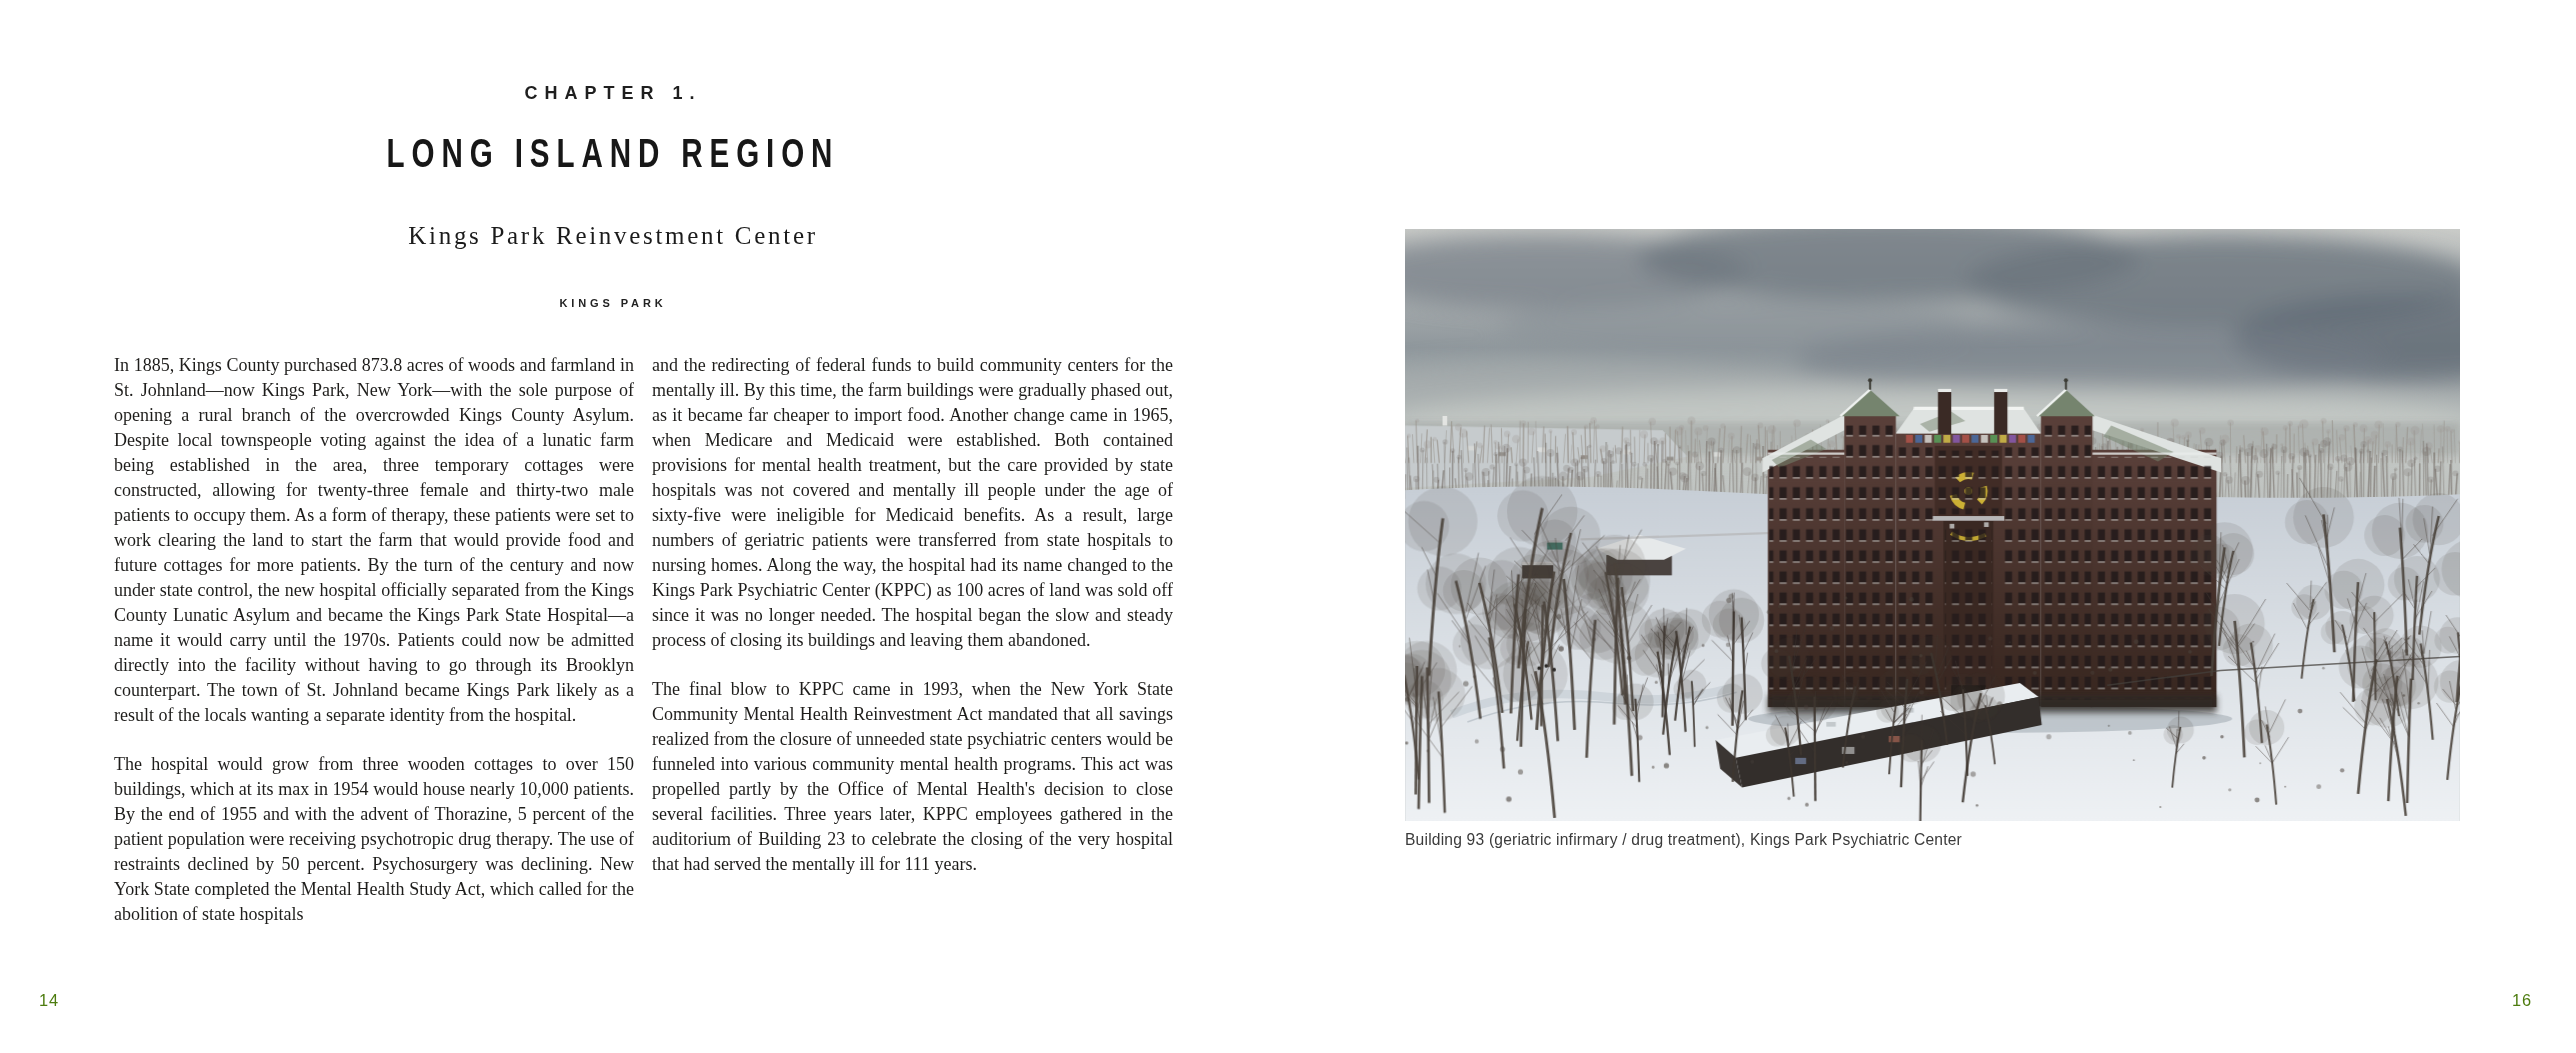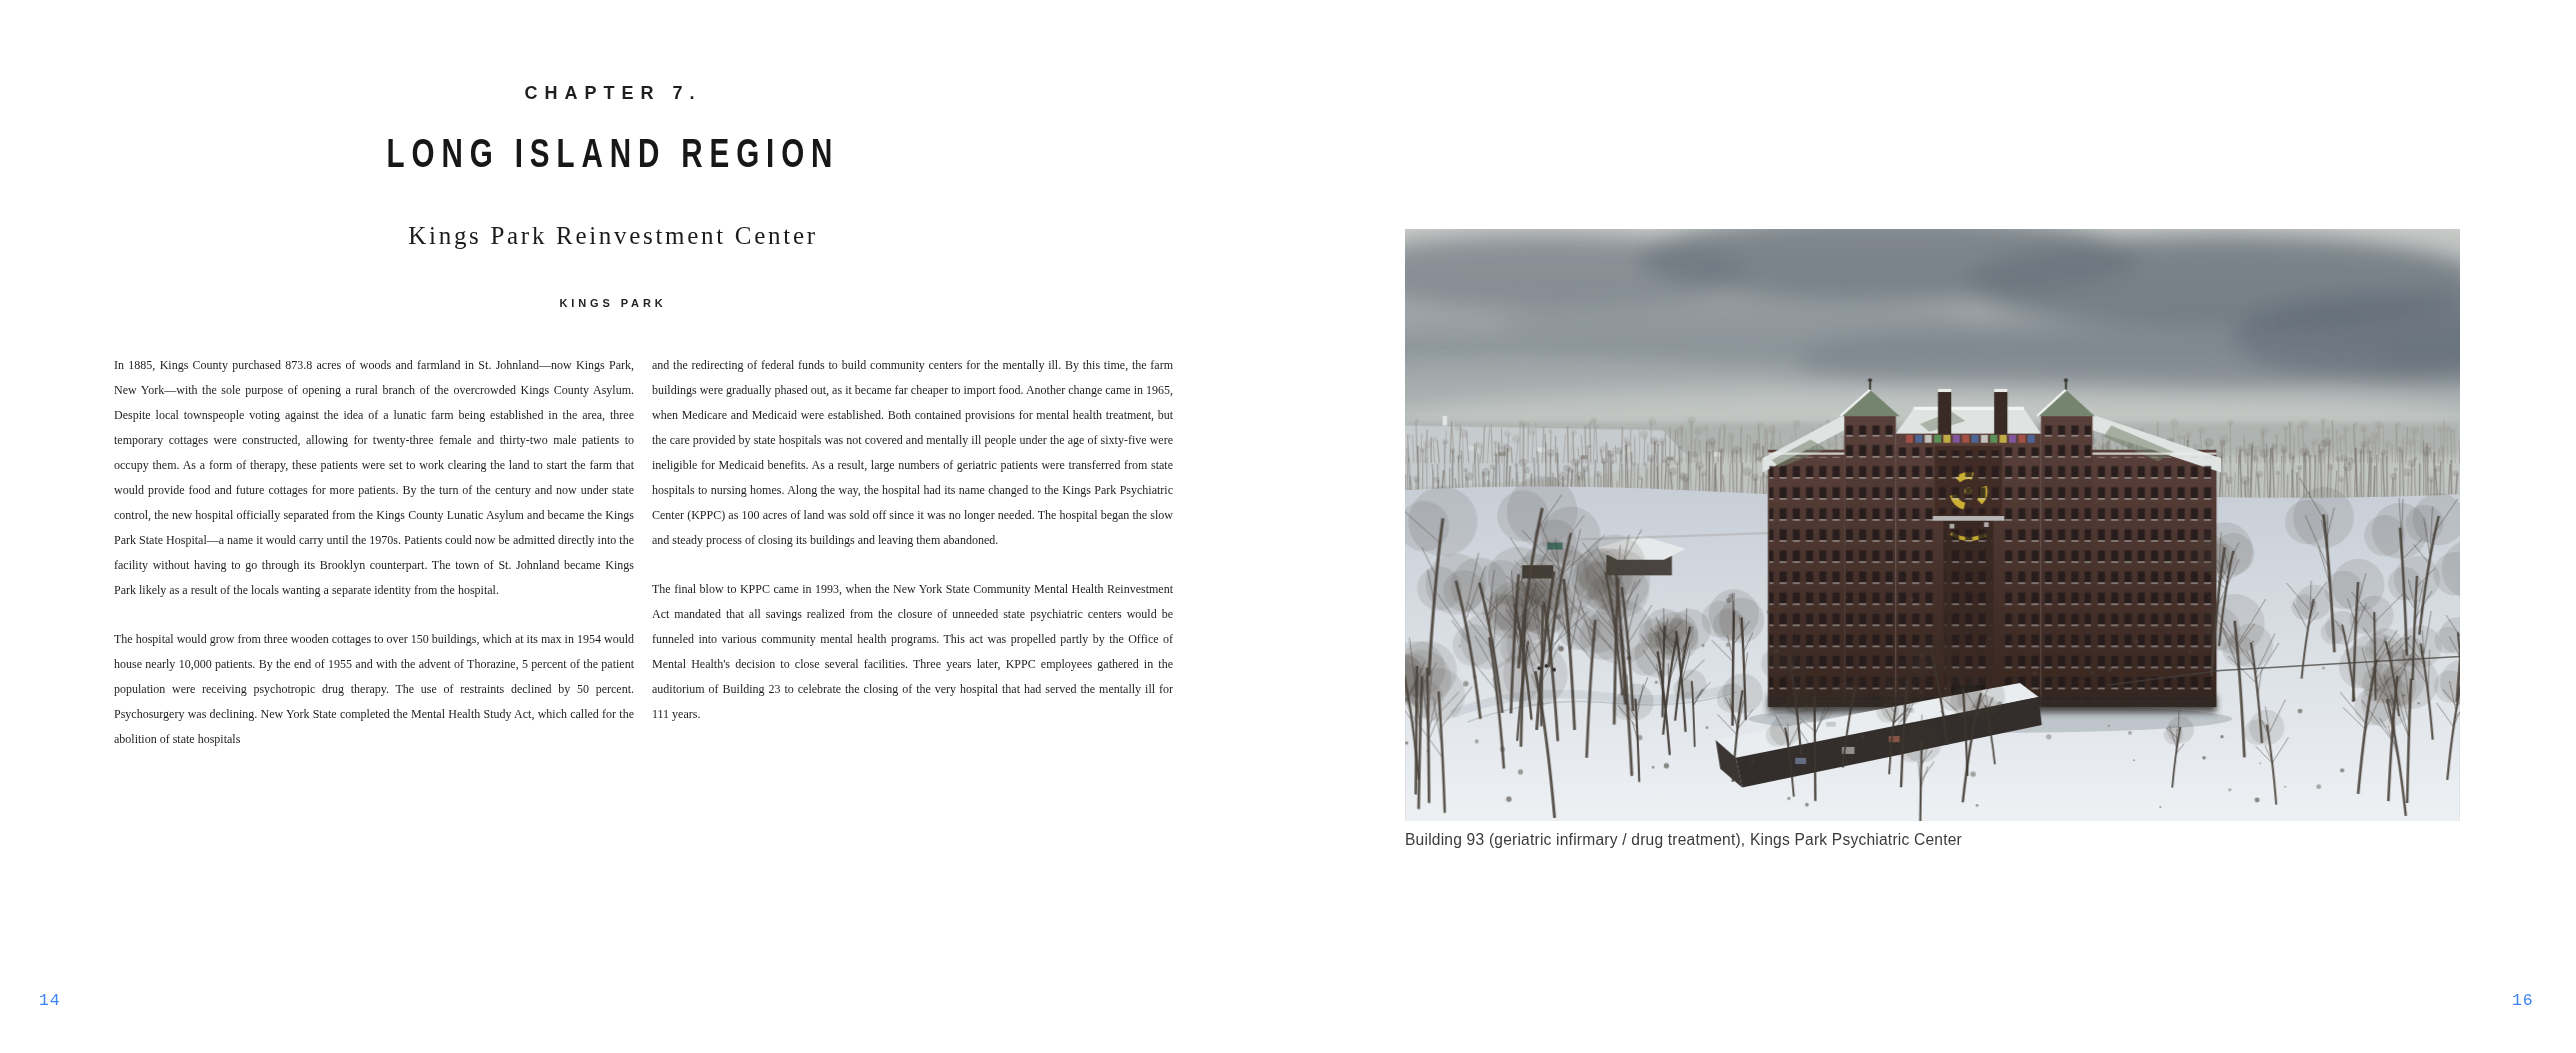--- a/index.html
+++ b/index.html
@@ -14,46 +14,46 @@
   .chapter-title{position:absolute;top:133px;left:0;right:0;margin:0;font-weight:700;}
   .chapter-title .squeeze{display:inline-block;white-space:nowrap;
      font-family:"Liberation Sans", sans-serif;font-size:37px;letter-spacing:8.6px;
      transform:scale(0.80,1.12);transform-origin:center;color:#171717;}
   .subtitle{position:absolute;top:222px;left:0;right:0;margin:0;font-weight:400;
      font-family:"Liberation Serif", serif;font-size:25px;letter-spacing:2.7px;color:#1b1b1b;}
   .section-label{position:absolute;top:297px;left:0;right:0;
      font-family:"Liberation Sans", sans-serif;font-weight:700;font-size:11px;
      letter-spacing:3.9px;color:#222;}
   
-  .col{position:absolute;top:353px;font-size:12px;line-height:25px;
+  .col{position:absolute;top:353px;font-size:18px;line-height:25px;
      text-align:justify;text-justify:inter-word;hyphens:none;}
   .col p{margin:0 0 24px 0;}
   .col-1{left:114px;width:520px;}
   .col-2{left:652px;width:521px;}
   
   .photo{position:absolute;left:1405px;top:229px;width:1055px;height:592px;margin:0;
      overflow:hidden;background:#aeb3b2;}
   .photo svg{display:block;width:1055px;height:592px;}
   .caption{position:absolute;left:1405px;top:831px;width:1055px;
      font-family:Liberation Sans, sans-serif;font-size:15.6px;color:#3b3b3b;
      letter-spacing:0.2px;}
   
-  .folio{position:absolute;top:991px;font-family:Liberation Mono, monospace;
-     font-size:16.4px;color:#3b82f6;letter-spacing:0.8px;}
+  .folio{position:absolute;top:991px;font-family:Liberation Sans, sans-serif;
+     font-size:16.4px;color:#4d7c0f;letter-spacing:0.8px;}
   .folio-left{left:39px;}
   .folio-right{left:2512px;}
 </style>
 </head>
 <body>
 
 <div class="spread">
 
   <section class="page">
     <div class="head-wrap">
-      <div class="chapter-label">CHAPTER 7.</div>
+      <div class="chapter-label">CHAPTER 1.</div>
       <h1 class="chapter-title"><span class="squeeze">LONG ISLAND REGION</span></h1>
       <h2 class="subtitle">Kings Park Reinvestment Center</h2>
       <div class="section-label">KINGS PARK</div>
     </div>
 
     <div class="col col-1">
       <p>In 1885, Kings County purchased 873.8 acres of woods and farmland in St. Johnland—now Kings Park, New York—with the sole purpose of opening a rural branch of the overcrowded Kings County Asylum. Despite local townspeople voting against the idea of a lunatic farm being established in the area, three temporary cottages were constructed, allowing for twenty-three female and thirty-two male patients to occupy them. As a form of therapy, these patients were set to work clearing the land to start the farm that would provide food and future cottages for more patients. By the turn of the century and now under state control, the new hospital officially separated from the Kings County Lunatic Asylum and became the Kings Park State Hospital—a name it would carry until the 1970s. Patients could now be admitted directly into the facility without having to go through its Brooklyn counterpart. The town of St. Johnland became Kings Park likely as a result of the locals wanting a separate identity from the hospital.</p>
       <p>The hospital would grow from three wooden cottages to over 150 buildings, which at its max in 1954 would house nearly 10,000 patients. By the end of 1955 and with the advent of Thorazine, 5 percent of the patient population were receiving psychotropic drug therapy. The use of restraints declined by 50 percent. Psychosurgery was declining. New York State completed the Mental Health Study Act, which called for the abolition of state hospitals</p>
     </div>
     <div class="col col-2">

